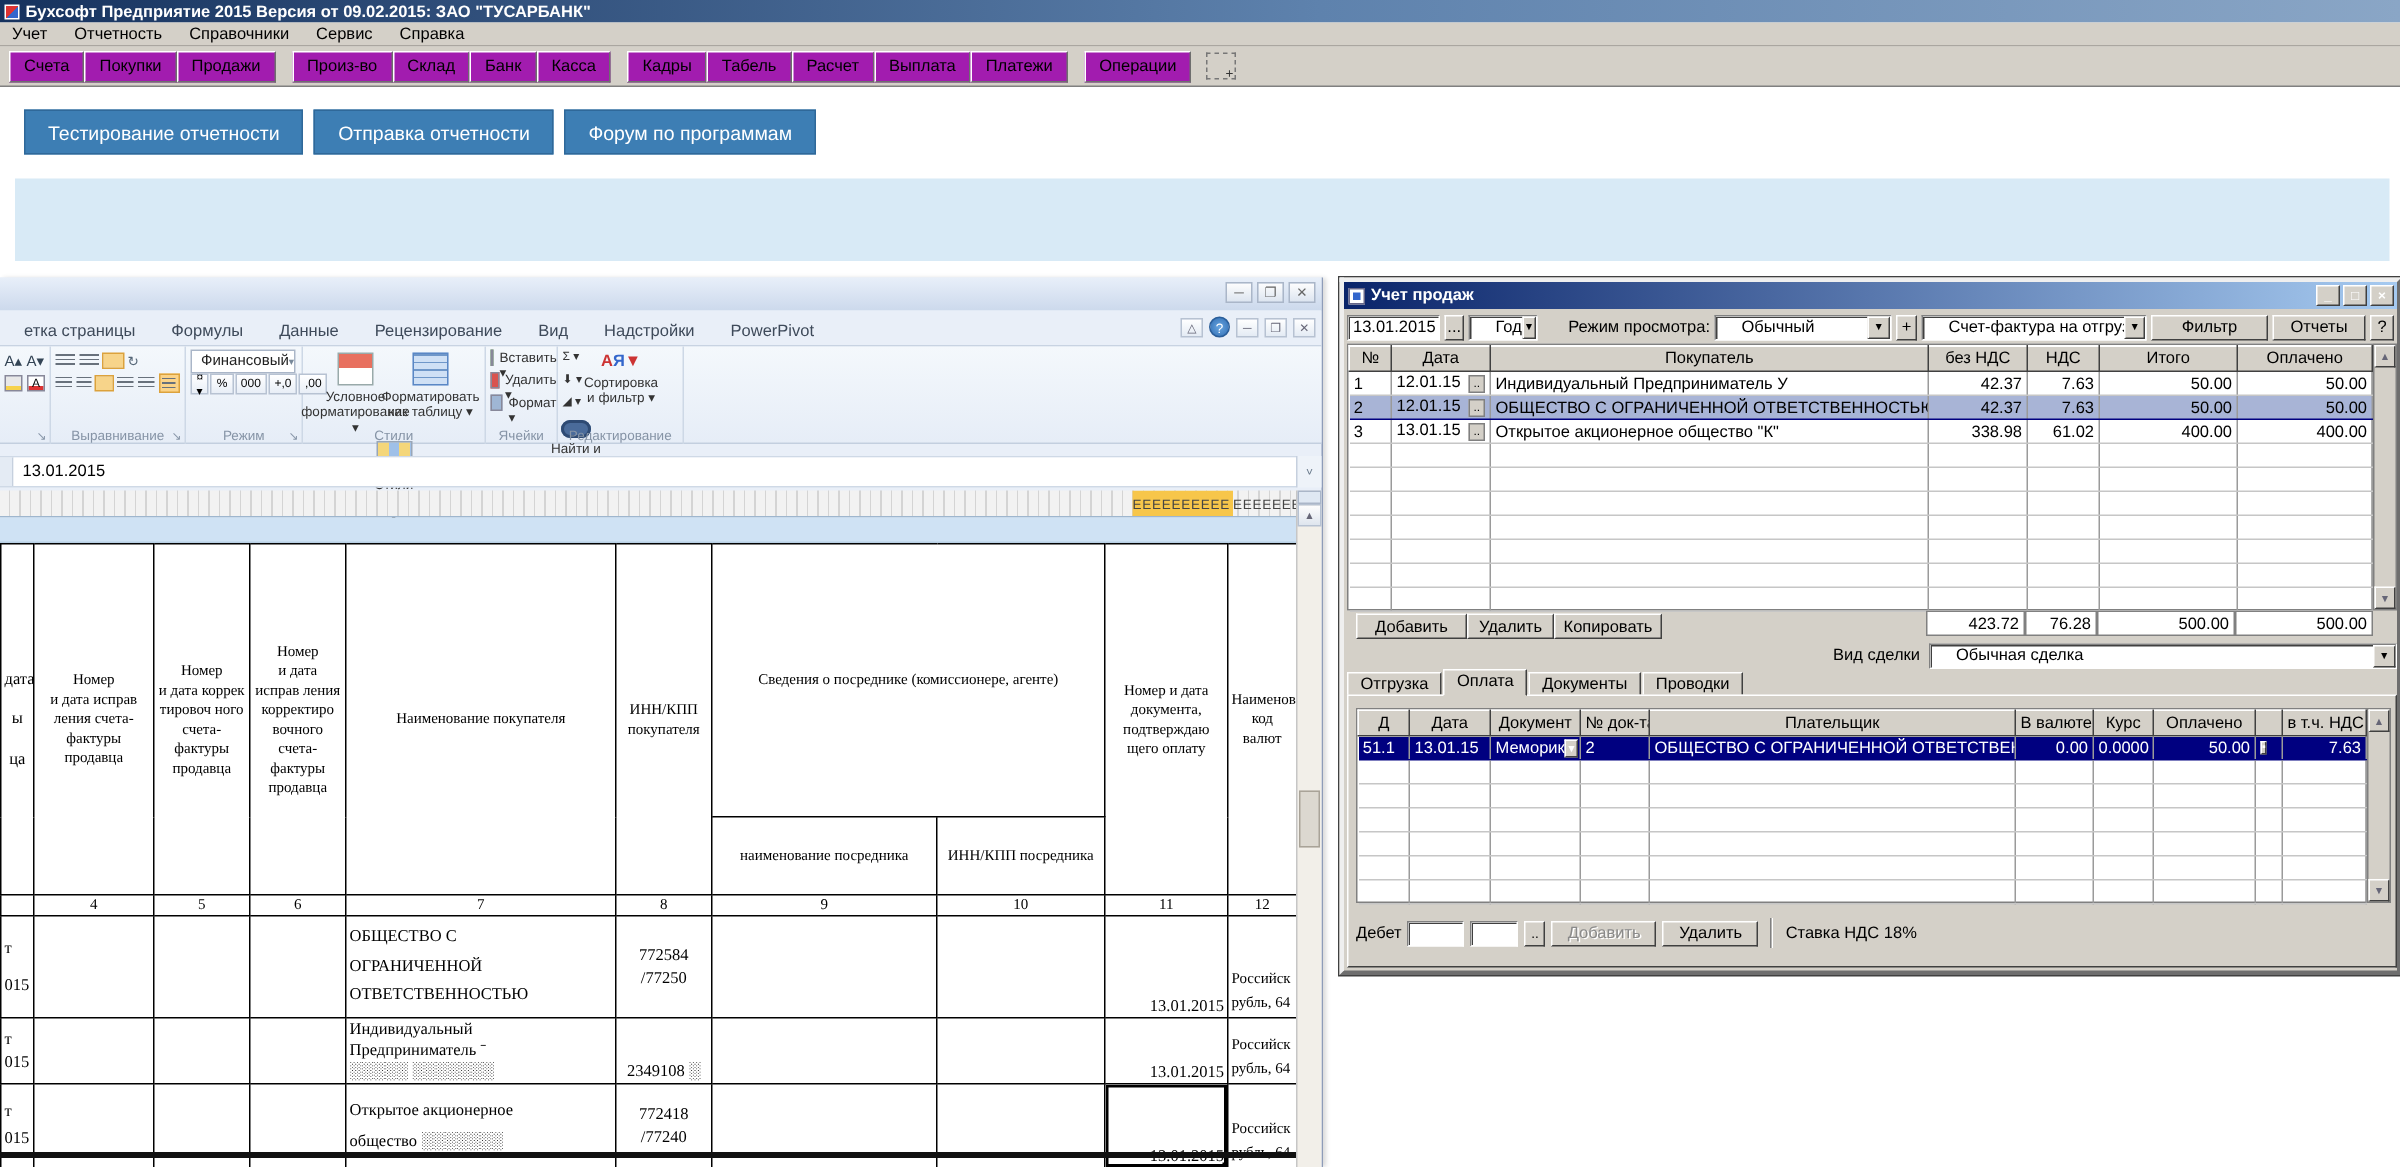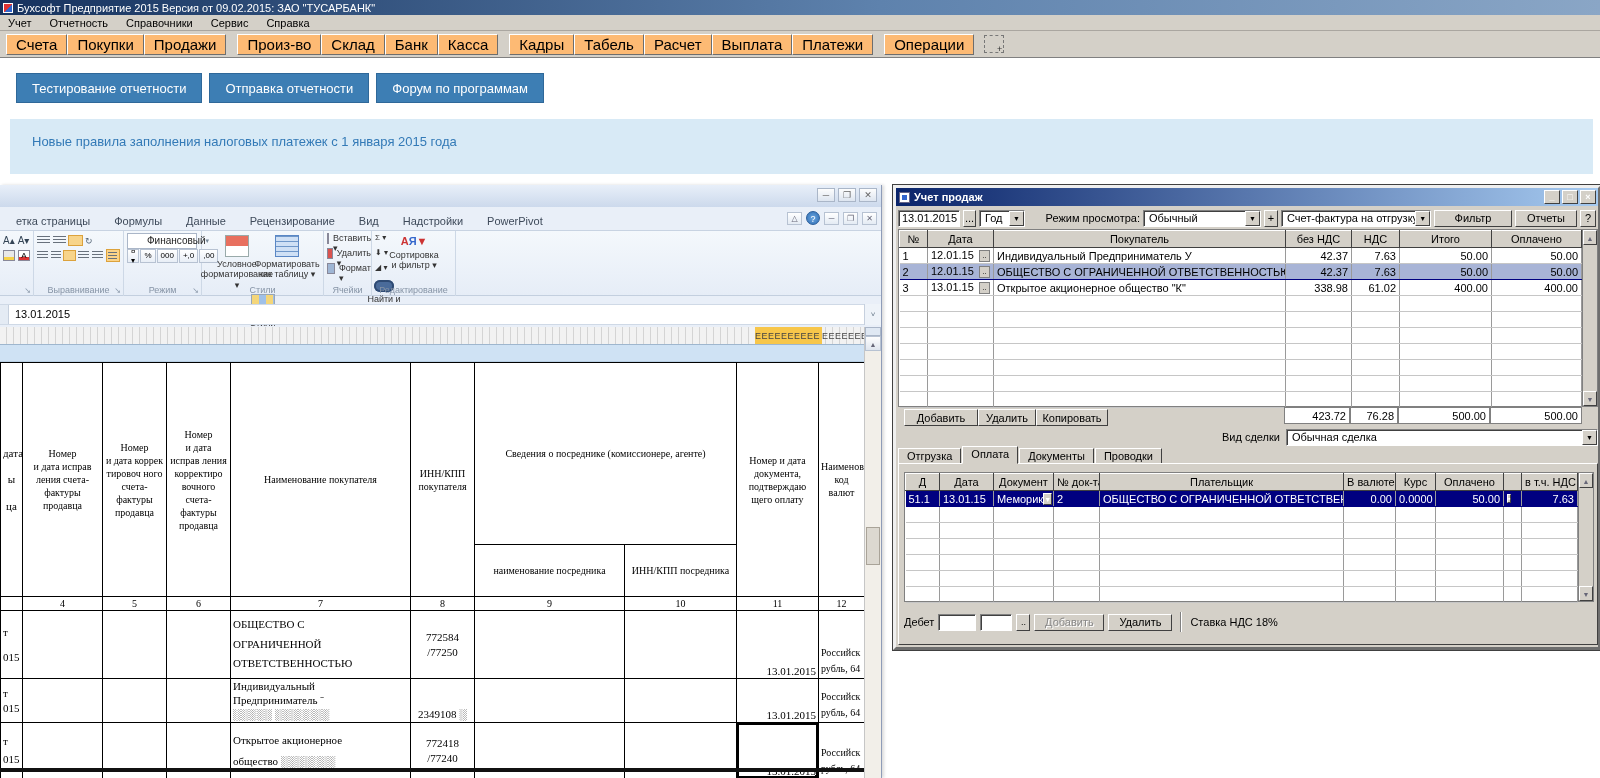--- a/index.html
+++ b/index.html
@@ -2,26 +2,26 @@
 <html><head>
 <meta charset="utf-8">
 <style>
   *{box-sizing:border-box;margin:0;padding:0}
   html,body{width:1600px;height:778px;overflow:hidden}
   body{font-family:"Liberation Sans",sans-serif;background:#fff;position:relative;font-size:11px;color:#000}
   .abs{position:absolute}
   .pl{white-space:pre-line}
 
   
-  .app-title{left:0;top:0;width:1600px;height:15px;background:linear-gradient(90deg,#16325e,#5e82ad 55%,#8aa6c6);color:#fff;font-weight:normal;font-size:11px;display:flex;align-items:center;padding-left:3px;gap:4px}
+  .app-title{left:0;top:0;width:1600px;height:15px;background:linear-gradient(90deg,#16325e,#5e82ad 55%,#8aa6c6);color:#fff;font-weight:bold;font-size:11px;display:flex;align-items:center;padding-left:3px;gap:4px}
   .app-ico{width:10px;height:10px;background:linear-gradient(135deg,#d33 50%,#36c 50%);border:1px solid #fff}
   .menubar{left:0;top:15px;width:1600px;height:16px;background:#d4d0c8;display:flex;align-items:center;gap:18px;padding-left:8px;border-bottom:1px solid #aaa6a0}
   .menubar span{cursor:default}
   .toolbar{left:0;top:31px;width:1600px;height:27px;background:#d4d0c8;display:flex;align-items:center;padding-left:6px;border-bottom:1px solid #808080}
-  .tbtn{height:21px;padding:0 9px;background:#fdba74;border:1px solid #6e6e6e;border-top-color:#fff;border-left-color:#fff;display:flex;align-items:center;font-size:15px}
+  .tbtn{height:21px;padding:0 9px;background:#a21caf;border:1px solid #6e6e6e;border-top-color:#fff;border-left-color:#fff;display:flex;align-items:center;font-size:11px}
   .tgap{width:11px}
   .tcustom{width:20px;height:18px;border:1px dashed #777;margin-left:10px;position:relative;background:#d4d0c8}
   .tcustom:after{content:"+";position:absolute;right:1px;bottom:-2px;font-size:9px;color:#333}
 
   
   .pbtn{height:30px;background:#3d7eb4;border:1px solid #2f6899;color:#fff;font-size:13px;display:flex;align-items:center;padding:0 15px}
   .pbtn-row{left:16px;top:73px;display:flex;gap:7px}
   .infobox{left:10px;top:119px;width:1583px;height:55px;background:#d8eaf6;padding:12px 0 0 22px}
   .ilink{color:#337ab7;font-size:13px;line-height:21px;display:block}
 
@@ -42,21 +42,21 @@
   .lau{position:absolute;bottom:1px;right:2px;font-size:8px;color:#8a98aa}
   .bigb{display:inline-flex;flex-direction:column;align-items:center;justify-content:flex-start;gap:2px;font-size:9px;line-height:1.15;text-align:center;color:#333;padding:2px 2px;vertical-align:top}
   .ic24{width:24px;height:22px}
   .ic-cond{background:linear-gradient(180deg,#e8705f 48%,#fff 48%),linear-gradient(90deg,#5b8fd0 50%,#e8705f 50%);border:1px solid #9aa;background-blend-mode:normal}
   .ic-tab{background:repeating-linear-gradient(0deg,#cfe0f5 0 4px,#6f97c9 4px 5px),#cfe0f5;border:1px solid #5a87c5}
   .ic-style{background:repeating-linear-gradient(90deg,#f4d67a 0 7px,#9fc0e8 7px 14px);border:1px solid #98a6b8}
   .mrow{display:flex;align-items:center;gap:3px;height:15px;padding:0 3px}
   .bars{width:13px;height:9px;background:repeating-linear-gradient(#68717c 0 1px,transparent 1px 3px)}
   .merge{width:17px;height:13px;background:#fbd388;border:1px solid #dca23c;display:flex;align-items:center;justify-content:center}
   .merge .bars{width:9px;height:7px}
-  .ffmt{width:70px;height:16px;background:#fff;border:1px solid #aab6c8;font-size:10px;padding:1px 19px;display:flex;justify-content:space-between;align-items:center;color:#222}
+  .ffmt{width:70px;height:16px;background:#fff;border:1px solid #aab6c8;font-size:10px;padding:1px 6px;display:flex;justify-content:space-between;align-items:center;color:#222}
   .nbtn{height:14px;border:1px solid #b7c2d2;background:linear-gradient(#fff,#e8eef6);font-size:8px;padding:0 3px;display:flex;align-items:center}
   .srow{display:flex;gap:4px;font-size:10px;color:#333;height:15px;padding-left:3px}
   .ic12{width:12px;height:11px;border:1px solid #889;display:inline-block}
   .binoc{width:20px;height:12px;border-radius:6px;background:#4a6b9a;box-shadow:inset 0 0 0 2px #2e4a73;position:relative}
   .sortg{font-size:11px;font-weight:bold;color:#c33}
   .sortg i{color:#36c;font-style:normal}
 
   .fbar{left:0;top:119px;width:864px;height:21px;background:#f1f5fb;border-top:1px solid #cfd9e6;border-bottom:1px solid #cfd9e6;display:flex;align-items:center}
   .fstub{width:9px;height:100%;background:#e4ebf4;border-right:1px solid #c6d0de}
   .fval{flex:1;height:100%;background:#fff;padding:3px 6px;font-size:11px}
@@ -91,21 +91,21 @@
 
   
   .sw{left:893px;top:185px;width:708px;height:465px;background:#d4d0c8;border:3px solid #d4d0c8;border-top-color:#efefef;border-left-color:#efefef;border-right-color:#6e6e6e;border-bottom-color:#6e6e6e;box-shadow:0 0 0 1px #404040}
   .sw-title{left:0;top:0;width:702px;height:18px;background:linear-gradient(90deg,#0a246a,#a6caf0);color:#fff;font-weight:bold;display:flex;align-items:center;gap:4px;padding-left:3px}
   .sw-ico{width:11px;height:11px;background:#fff;border:1px solid #668;position:relative}
   .sw-ico:after{content:"";position:absolute;left:2px;top:2px;width:5px;height:5px;background:#36c}
   .sw-ctl{position:absolute;right:2px;top:2px;display:flex;gap:2px}
   .wbtn{width:16px;height:14px;background:#d4d0c8;border:1px solid #404040;border-top-color:#fff;border-left-color:#fff;font-size:9px;line-height:12px;text-align:center;font-weight:bold}
   .sw-toolbar{left:0;top:20px;width:702px;height:20px;display:flex;align-items:center;gap:3px;padding:0 2px}
   .inp{background:#fff;border:1px solid #808080;border-bottom-color:#fff;border-right-color:#fff;box-shadow:inset 1px 1px 0 #404040;height:17px;padding:1px 3px;display:flex;align-items:center}
-  .dd{background:#fff;border:1px solid #808080;border-bottom-color:#fff;border-right-color:#fff;box-shadow:inset 1px 1px 0 #404040;height:17px;display:flex;align-items:center;justify-content:space-between;padding-left:5px}
+  .dd{background:#fff;border:1px solid #808080;border-bottom-color:#fff;border-right-color:#fff;box-shadow:inset 1px 1px 0 #404040;height:17px;display:flex;align-items:center;justify-content:space-between;padding-left:17px}
   .dda{width:15px;height:15px;background:#d4d0c8;border:1px solid #404040;border-top-color:#fff;border-left-color:#fff;font-size:7px;text-align:center;line-height:14px}
   .b95{background:#d4d0c8;border:1px solid #404040;border-top-color:#fff;border-left-color:#fff;height:17px;display:flex;align-items:center;justify-content:center;font-size:11px}
   .sdots{width:13px}
 
   .grid1{left:2px;top:41px;width:684px;height:178px;background:#fff;border:1px solid #808080}
   table.g{border-collapse:collapse;table-layout:fixed;width:682px;font-size:11px}
   table.g td{overflow:hidden;white-space:nowrap;height:16px;padding:0 3px;border-right:1px solid #9a9a9a;border-bottom:1px solid #c6c6c6}
   table.g td.h{background:#d4d0c8;border:1px solid #404040;border-top-color:#fff;border-left-color:#fff;text-align:center;height:17px}
   td.rn{text-align:right}
   tr.sel td{background:#a8b4d6;border-bottom:1px solid #000080;border-top:1px solid #000080}
@@ -168,21 +168,20 @@
   <span class="tbtn">Операции</span>
   <span class="tcustom"></span>
 </div>
 
 <div class="abs pbtn-row">
   <span class="pbtn">Тестирование отчетности</span>
   <span class="pbtn">Отправка отчетности</span>
   <span class="pbtn">Форум по программам</span>
 </div>
 <div class="abs infobox">
-  <a class="ilink">Новые правила заполнения налоговых платежек с 1 января 2015 года</a>
 </div>
 
 <div class="abs xl">
   <div class="abs xl-title">
     <span class="xl-ctl">
       <span class="cbox">─</span>
       <span class="cbox">❐</span>
       <span class="cbox">✕</span>
     </span>
   </div>

